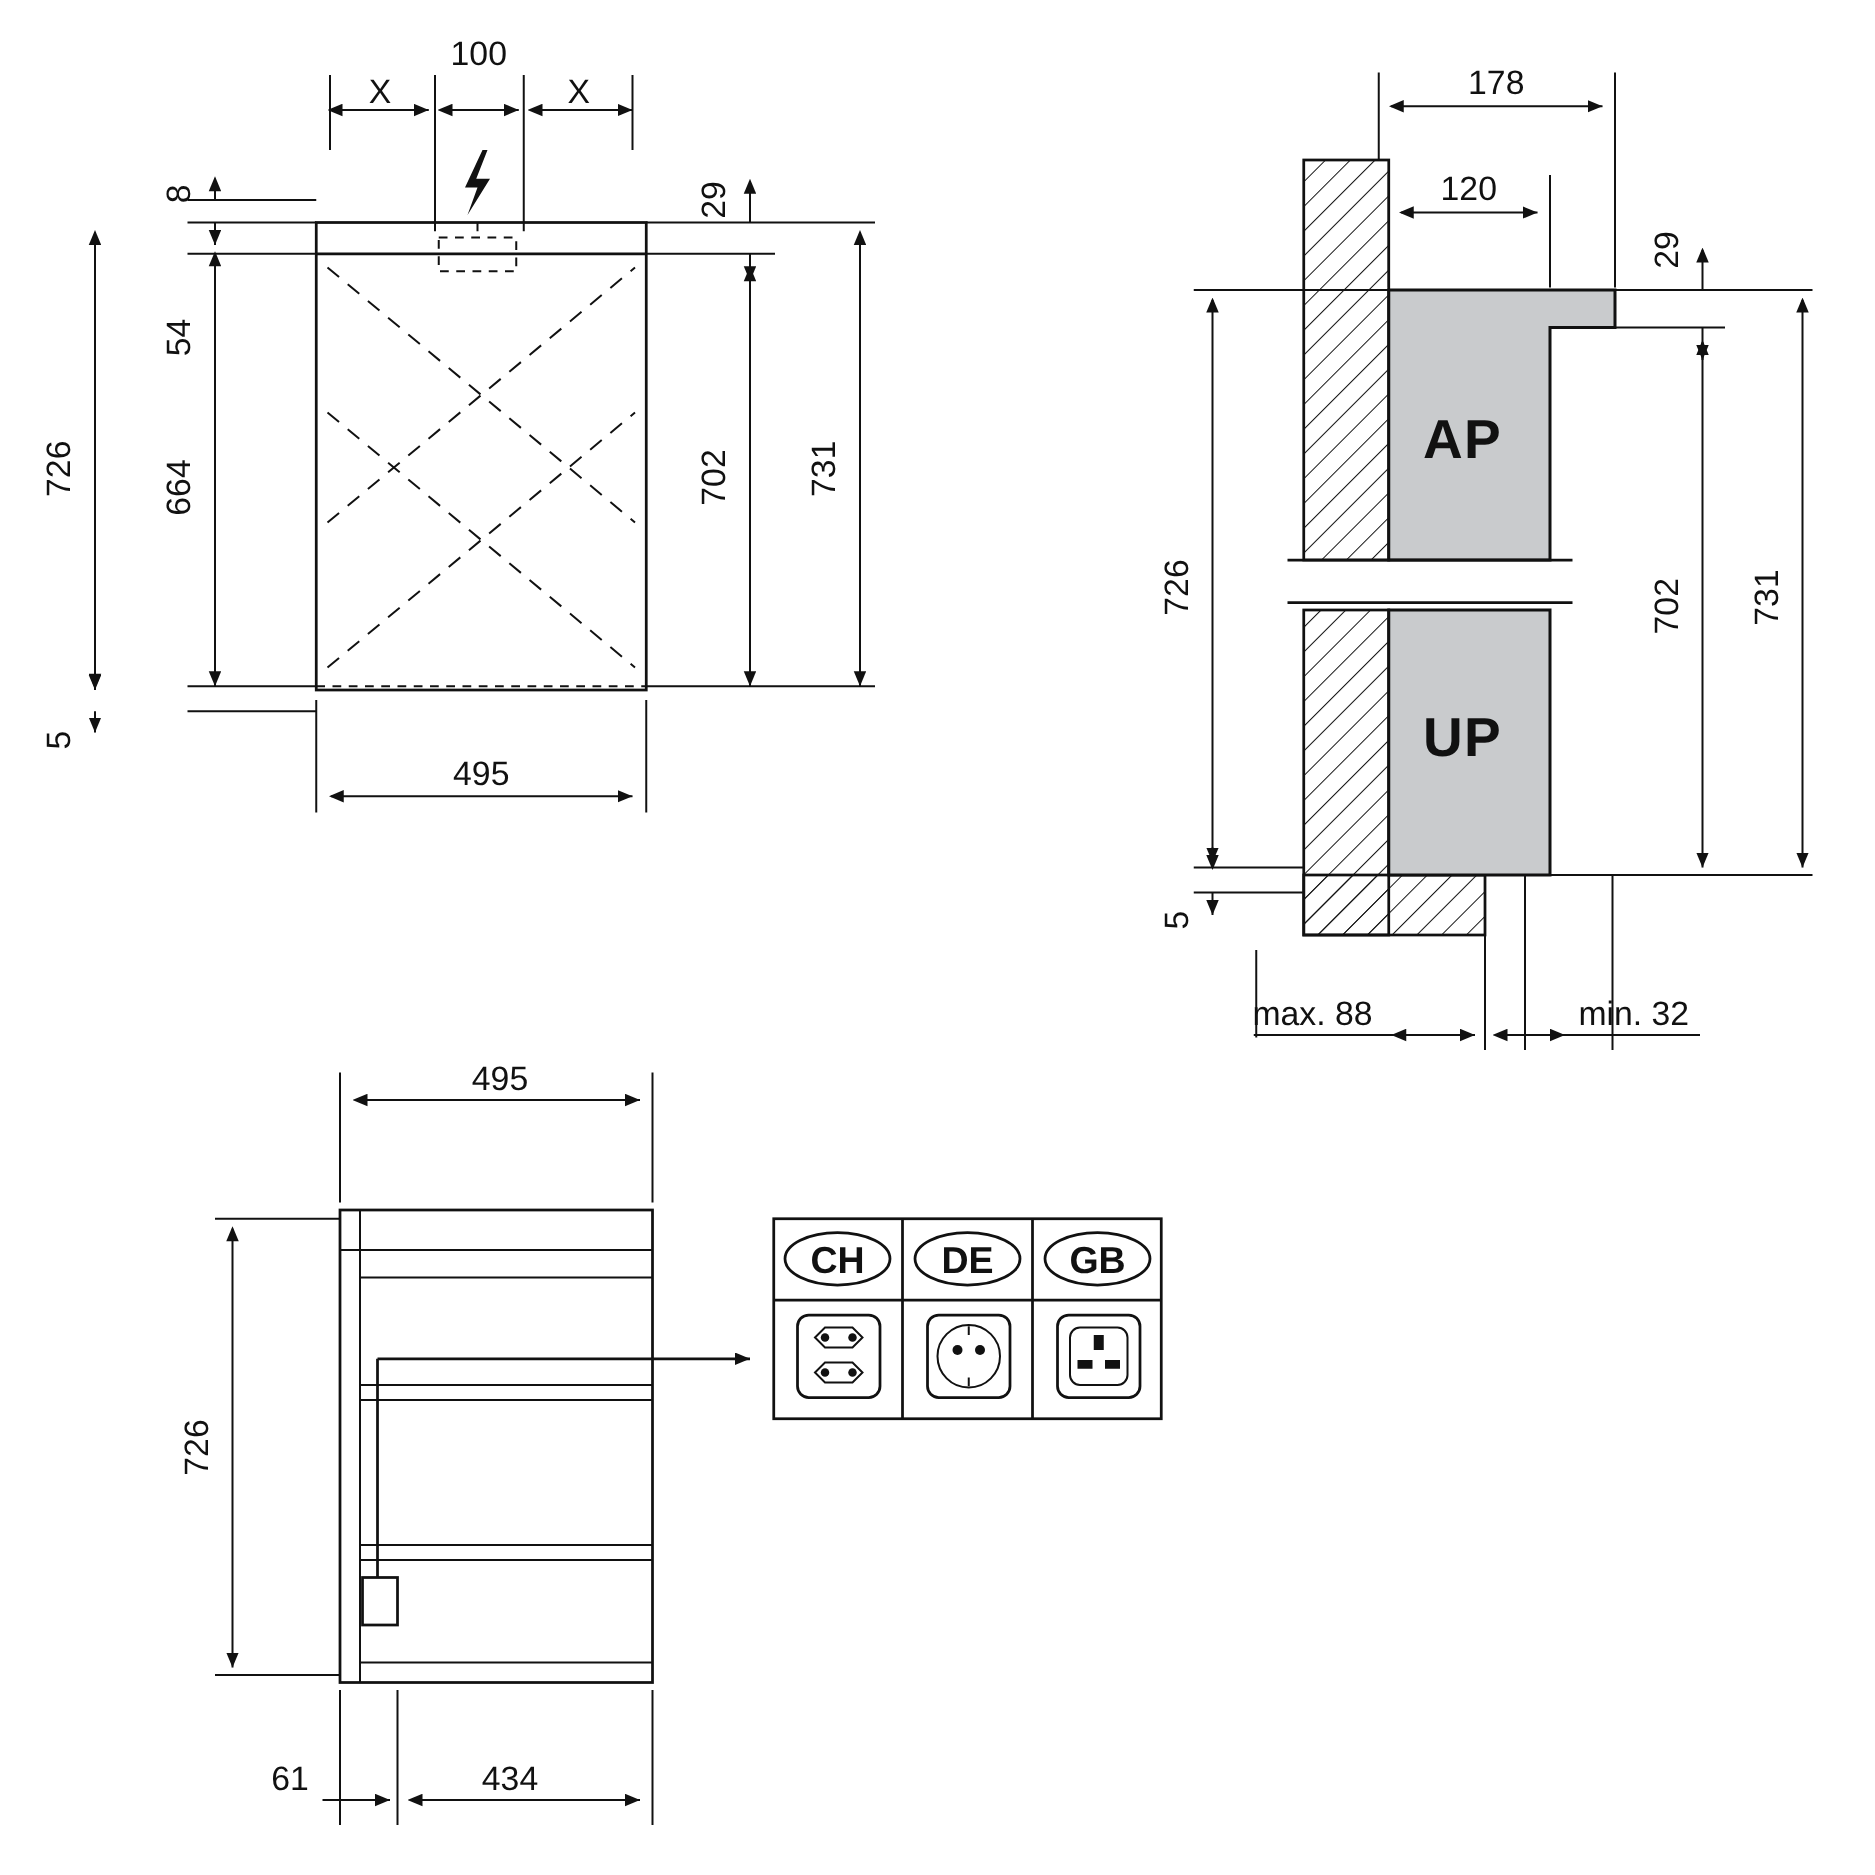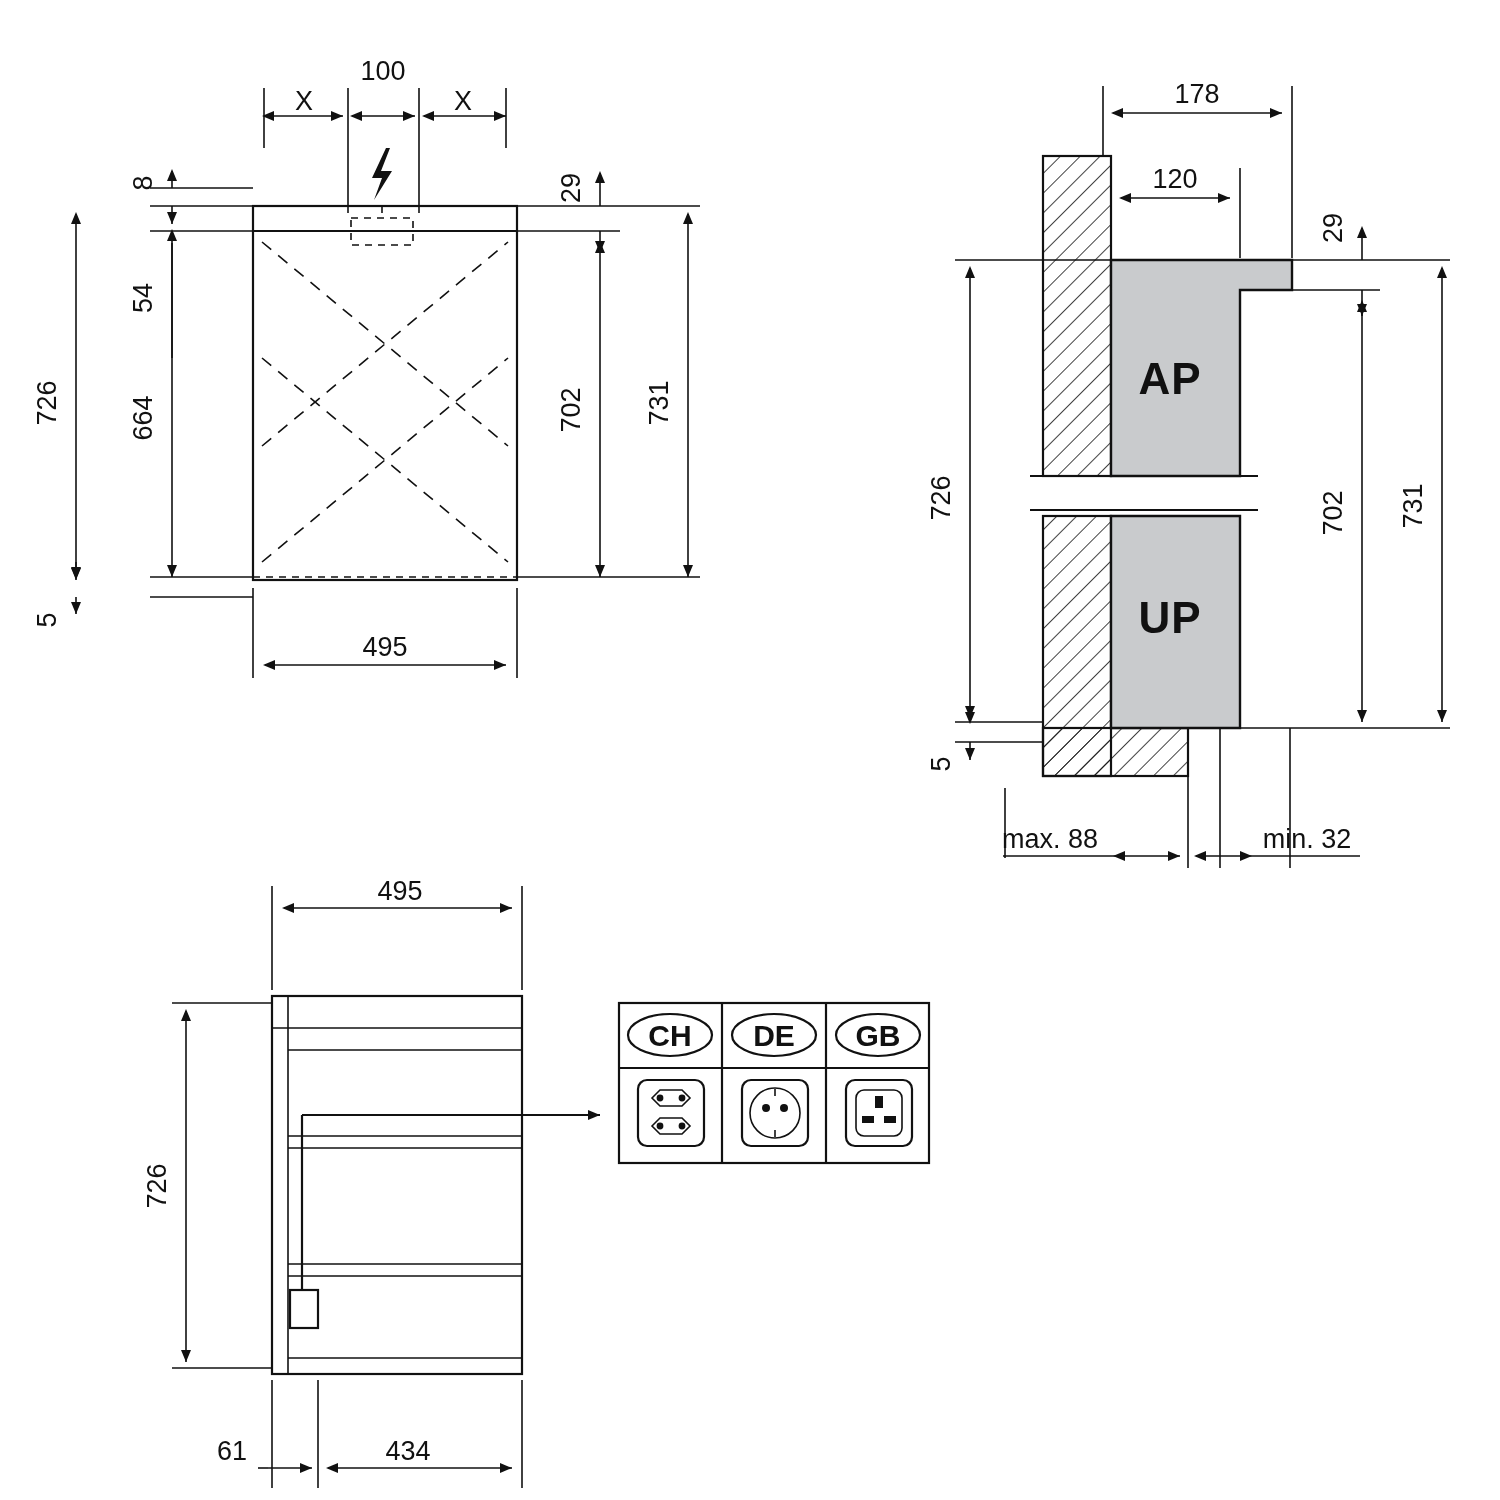--- a/index.html
+++ b/index.html
@@ -1,17 +1,17 @@
 <!DOCTYPE html>
 <html><head>
 <meta charset="utf-8">
 <style>
   html,body{margin:0;padding:0;background:#ffffff;}
   body{width:1500px;height:1500px;position:relative;font-family:"Liberation Sans",sans-serif;color:#1a1a1a;overflow:hidden;}
-  .stage{position:absolute;inset:0;margin-top:28px;}
+  .stage{position:absolute;inset:0;}
   svg{display:block;}
   .dimtext{font-family:"Liberation Sans",sans-serif;font-size:27px;fill:#111;}
   .plugtext{font-family:"Liberation Sans",sans-serif;font-size:30px;font-weight:bold;fill:#111;}
   .bigtext{font-family:"Liberation Sans",sans-serif;font-size:44px;font-weight:bold;fill:#111;letter-spacing:1px;}
   .ln{stroke:#111;fill:none;}
   .thin{stroke-width:1.6;}
   .med{stroke-width:2.2;}
   .dash{stroke-dasharray:12 9;}
   .dash2{stroke-dasharray:7 6;}
   .fillgrey{fill:#c9cbcd;stroke:#111;stroke-width:2.4;}

